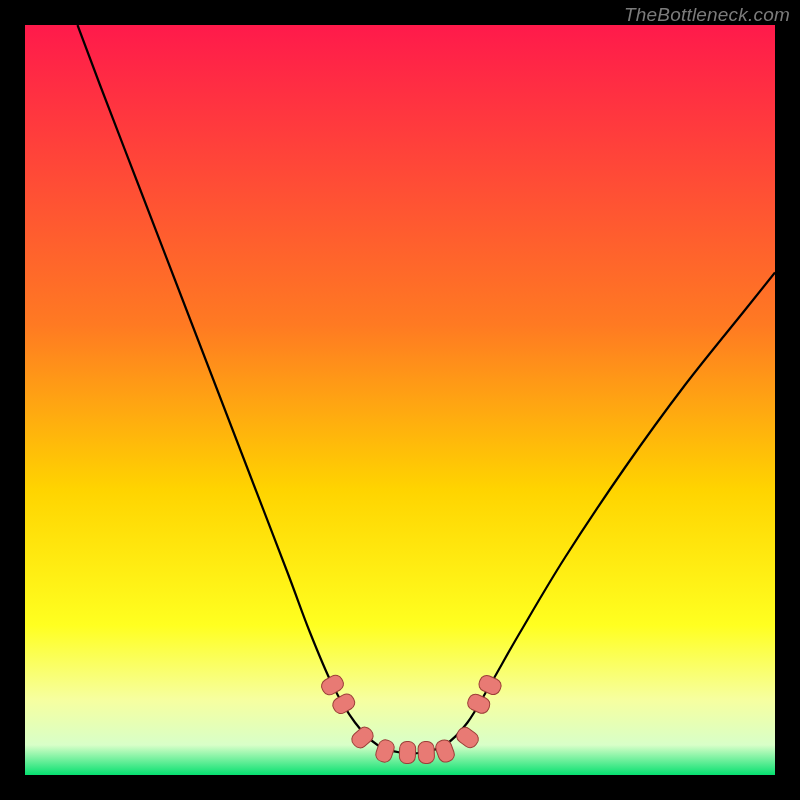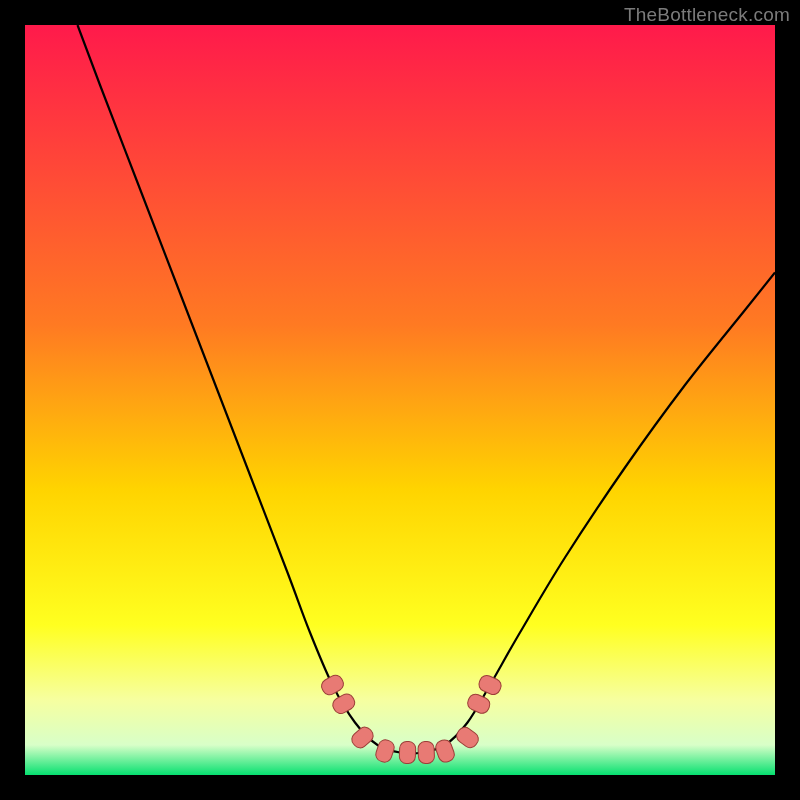--- a/index.html
+++ b/index.html
@@ -11,20 +11,21 @@
     background: #000;
     font-family: Arial, Helvetica, sans-serif;
   }
   .frame {
     position: absolute;
     left: 0;
     top: 0;
     width: 800px;
     height: 800px;
     background: #000;
+    font-style: italic;
   }
   .plot {
     position: absolute;
     left: 25px;
     top: 25px;
     width: 750px;
     height: 750px;
     overflow: hidden;
   }
   .watermark {

